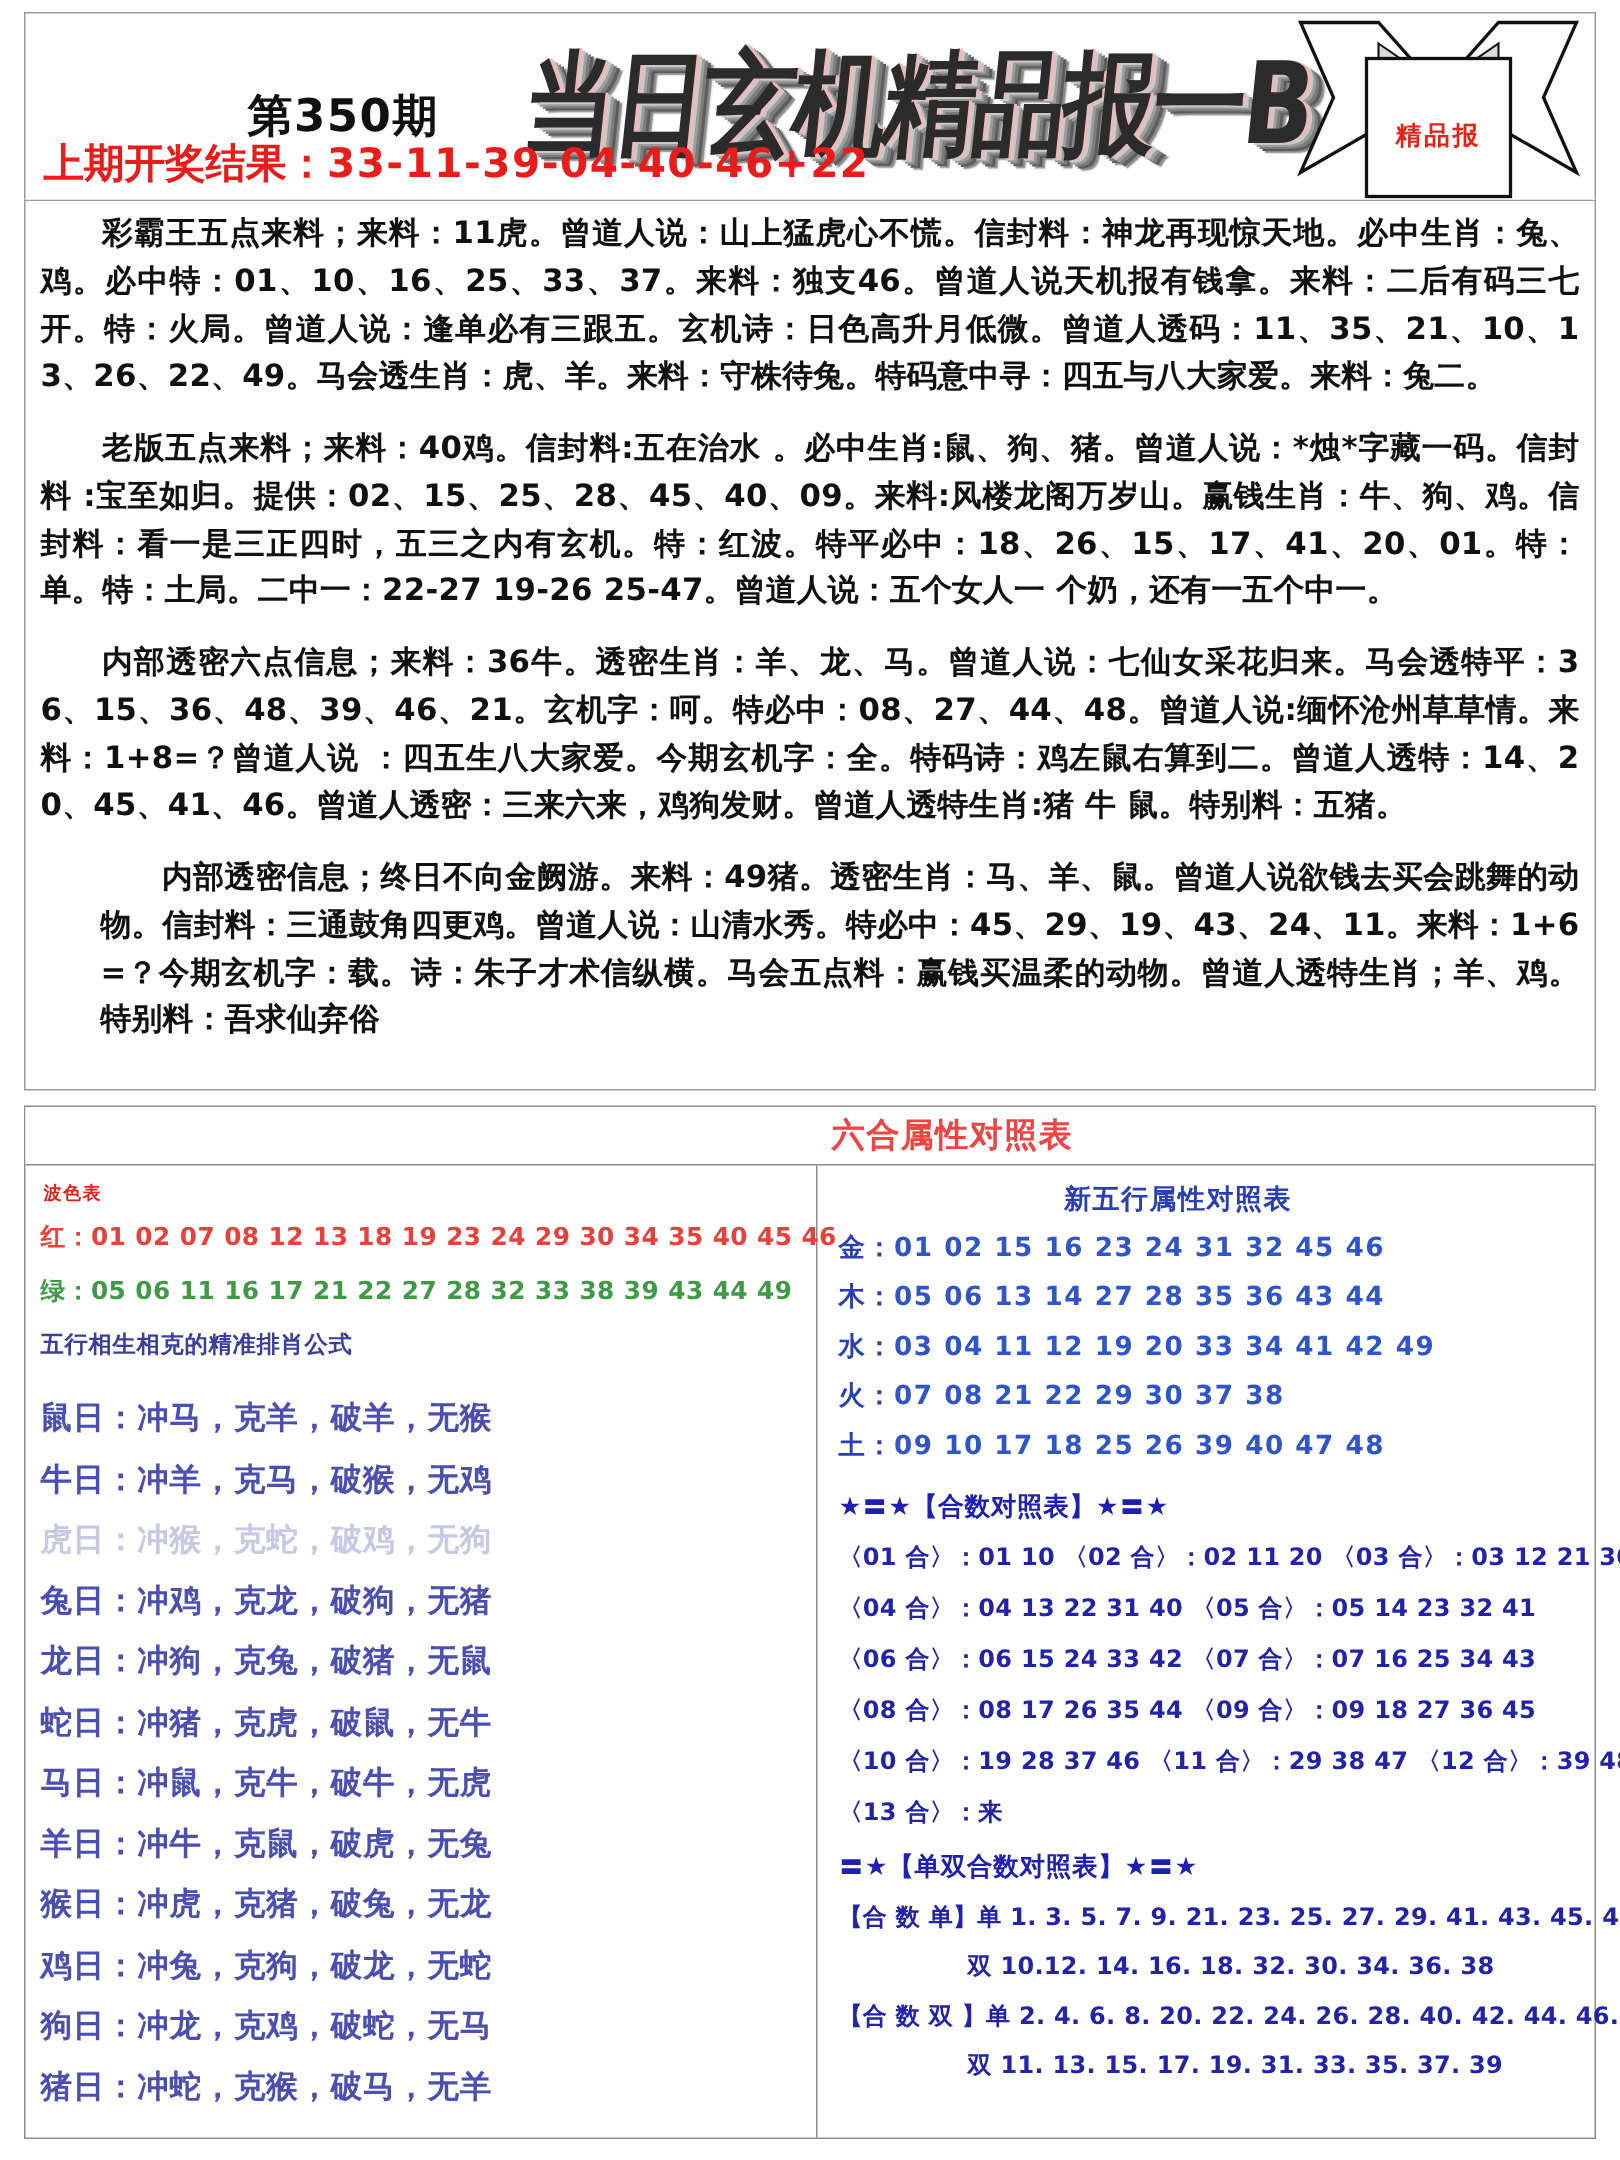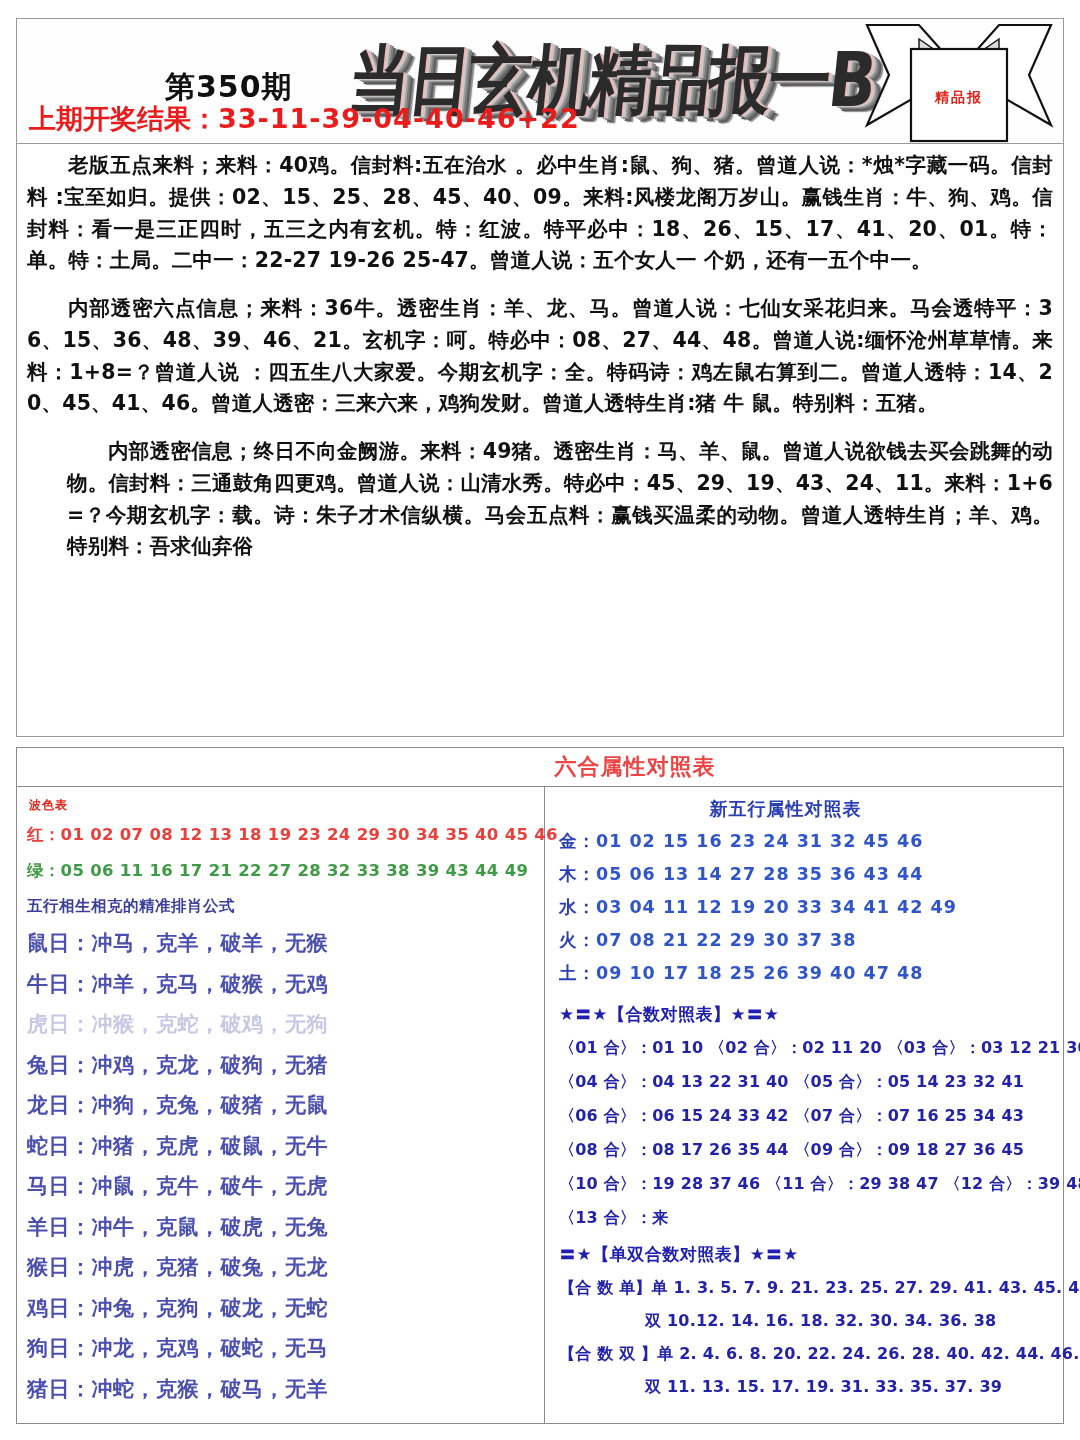--- a/index.html
+++ b/index.html
@@ -13,21 +13,21 @@
   .page{
     position:relative;
     width:1080px;height:1440px;
     box-sizing:border-box;
     background:#fff;
   }
 
   
   .header{
     position:relative;
-    margin:18px 16px 0 16px;
+    margin:8px 16px 0 16px;
     height:124px;
     border:1px solid #9a9a9a;
     border-bottom:none;
     background:#fefefe;
     overflow:hidden;
   }
   .issue-no{
     position:absolute;
     left:148px;top:48px;
     font-size:30px;
@@ -60,21 +60,21 @@
   }
   .ribbon{
     position:absolute;
     right:4px;top:2px;
     width:200px;height:122px;
   }
   .ribbon .label{
     position:absolute;
     left:0;right:0;top:68px;
     text-align:center;
-    font-size:14px;
+    font-size:17px;
     font-weight:700;
     color:#e2231a;
     letter-spacing:2px;
   }
   .result-bar{
     position:absolute;
     left:12px;bottom:6px;
     font-size:27px;
     font-weight:700;
     color:#ea1b1b;
@@ -150,21 +150,21 @@
     font-size:16.5px;font-weight:700;
     margin:0 0 14px 0;
     white-space:nowrap;
     letter-spacing:0.3px;
   }
   .wave-row.red{color:#e8403a;}
   .wave-row.blue{color:#2b3fb5;}
   .wave-row.green{color:#3f9a46;}
   .formula-title{
     font-size:15.5px;font-weight:700;color:#3b3f9a;
-    margin:6px 0 12px 0;letter-spacing:.5px;
+    margin:6px 0 24px 0;letter-spacing:.5px;
   }
   .zodiac-row{
     font-size:21px;font-weight:700;color:#4a4fb0;
     margin:0 0 12.5px 0;white-space:nowrap;letter-spacing:.5px;
   }
   .zodiac-row.faded{color:#c6c8e4;}
 
   .wx-title{
     font-size:18px;font-weight:700;color:#2b3fb5;
     text-align:center;margin:2px 0 8px 0;
@@ -215,20 +215,21 @@
       </svg>
       <div class="label">精品报</div>
     </div>
 
     <div class="result-bar">
       <span>上期开奖结果：</span><span class="nums">33-11-39-04-40-46+22</span>
     </div>
   </div>
 
   <div class="body-box">
+    <p class="para">彩霸王五点来料；来料：11虎。曾道人说：山上猛虎心不慌。信封料：神龙再现惊天地。必中生肖：兔、鸡。必中特：01、10、16、25、33、37。来料：独支46。曾道人说天机报有钱拿。来料：二后有码三七开。特：火局。曾道人说：逢单必有三跟五。玄机诗：日色高升月低微。曾道人透码：11、35、21、10、13、26、22、49。马会透生肖：虎、羊。来料：守株待兔。特码意中寻：四五与八大家爱。来料：兔二。</p>
     <p class="para">老版五点来料；来料：40鸡。信封料:五在治水 。必中生肖:鼠、狗、猪。曾道人说：*烛*字藏一码。信封料 :宝至如归。提供：02、15、25、28、45、40、09。来料:风楼龙阁万岁山。赢钱生肖：牛、狗、鸡。信封料：看一是三正四时，五三之内有玄机。特：红波。特平必中：18、26、15、17、41、20、01。特：单。特：土局。二中一：22-27 19-26 25-47。曾道人说：五个女人一 个奶，还有一五个中一。</p>
     <p class="para">内部透密六点信息；来料：36牛。透密生肖：羊、龙、马。曾道人说：七仙女采花归来。马会透特平：36、15、36、48、39、46、21。玄机字：呵。特必中：08、27、44、48。曾道人说:缅怀沧州草草情。来料：1+8=？曾道人说 ：四五生八大家爱。今期玄机字：全。特码诗：鸡左鼠右算到二。曾道人透特：14、20、45、41、46。曾道人透密：三来六来，鸡狗发财。曾道人透特生肖:猪 牛 鼠。特别料：五猪。</p>
     <p class="para">内部透密信息；终日不向金阙游。来料：49猪。透密生肖：马、羊、鼠。曾道人说欲钱去买会跳舞的动物。信封料：三通鼓角四更鸡。曾道人说：山清水秀。特必中：45、29、19、43、24、11。来料：1+6=？今期玄机字：载。诗：朱子才术信纵横。马会五点料：赢钱买温柔的动物。曾道人透特生肖；羊、鸡。特别料：吾求仙弃俗</p>
   </div>
 
   <div class="table-box">
 
     <div class="table-title-row">
       <div class="table-title">六合属性对照表</div>
     </div>

